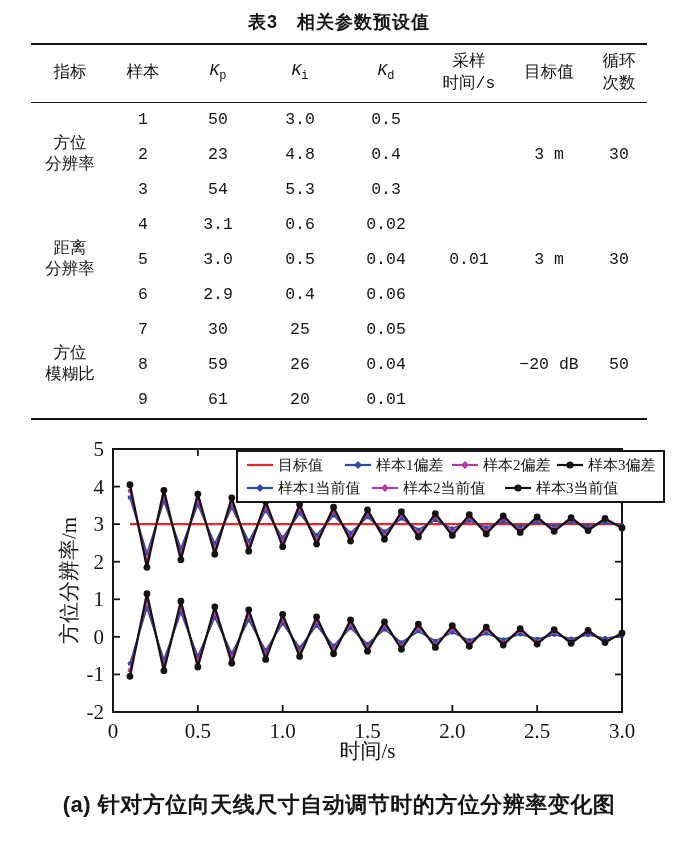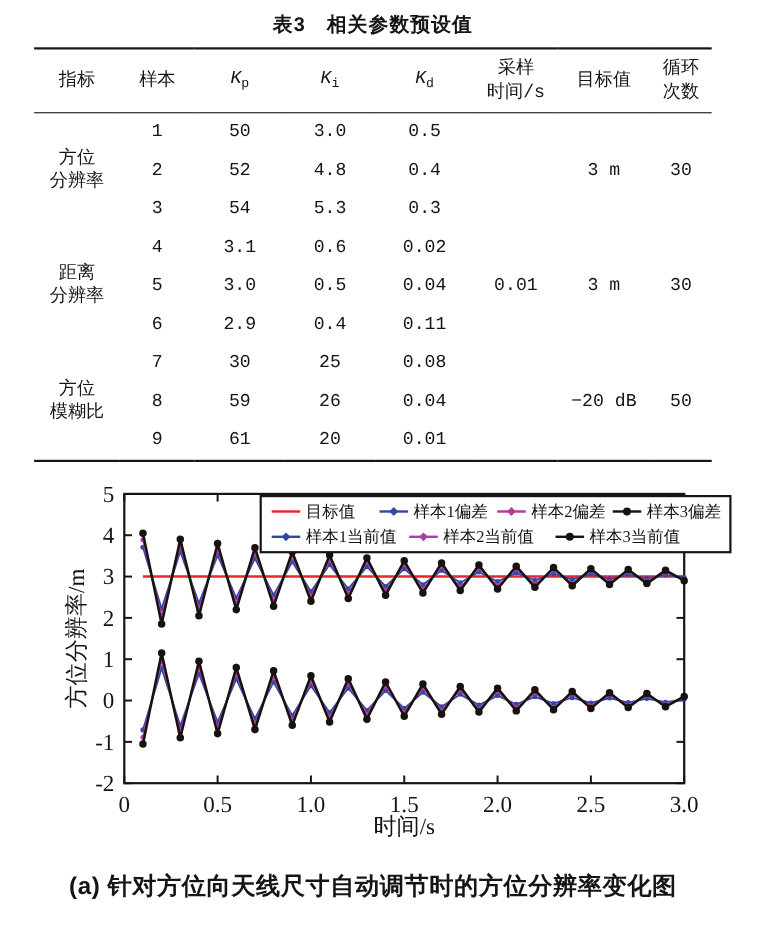--- a/index.html
+++ b/index.html
@@ -77,21 +77,21 @@
         <td>1</td>
         <td>50</td>
         <td>3.0</td>
         <td>0.5</td>
         <td rowspan="9">0.01</td>
         <td rowspan="3">3 m</td>
         <td rowspan="3">30</td>
       </tr>
       <tr>
         <td>2</td>
-        <td>52</td>
+        <td>23</td>
         <td>4.8</td>
         <td>0.4</td>
       </tr>
       <tr>
         <td>3</td>
         <td>54</td>
         <td>5.3</td>
         <td>0.3</td>
       </tr>
       <tr>
@@ -106,28 +106,28 @@
       <tr>
         <td>5</td>
         <td>3.0</td>
         <td>0.5</td>
         <td>0.04</td>
       </tr>
       <tr>
         <td>6</td>
         <td>2.9</td>
         <td>0.4</td>
-        <td>0.11</td>
+        <td>0.06</td>
       </tr>
       <tr>
         <td rowspan="3"><span>方位</span><br><span>模糊比</span></td>
         <td>7</td>
         <td>30</td>
         <td>25</td>
-        <td>0.08</td>
+        <td>0.05</td>
         <td rowspan="3">−20 dB</td>
         <td rowspan="3">50</td>
       </tr>
       <tr>
         <td>8</td>
         <td>59</td>
         <td>26</td>
         <td>0.04</td>
       </tr>
       <tr>

